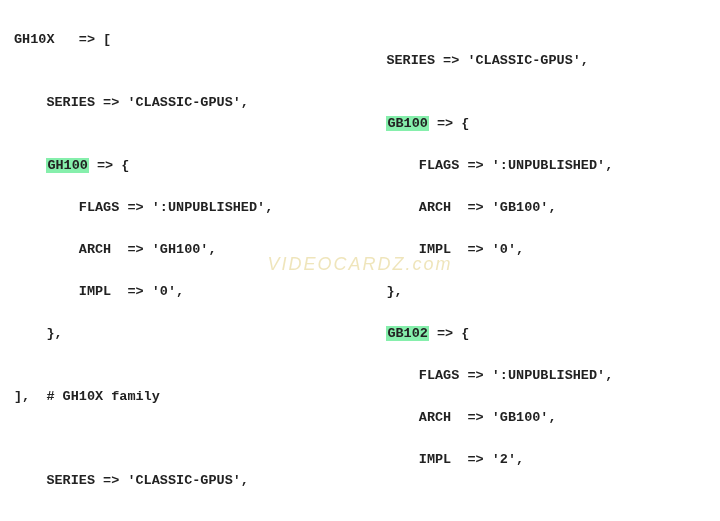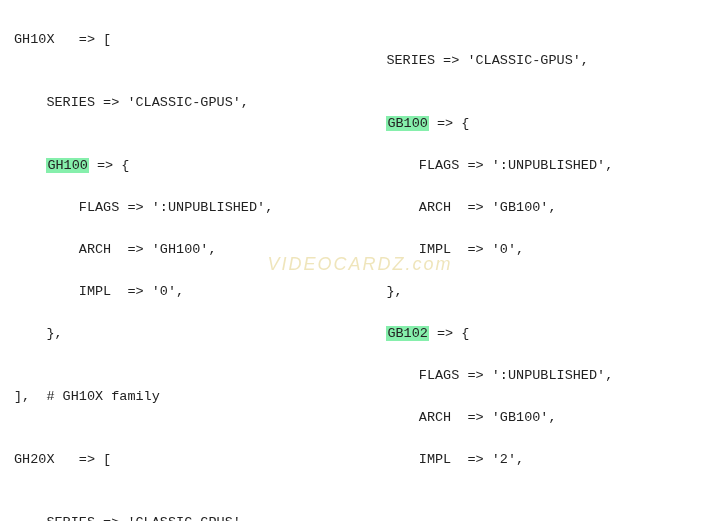--- a/index.html
+++ b/index.html
@@ -19,21 +19,21 @@
     display: flex;
     flex-direction: row;
     padding: 8px 8px 8px 14px;
     box-sizing: border-box;
   }
   .col {
     white-space: pre;
   }
   .col-left { width: 340px; }
   .col-right { flex: 1; }
-  .line { display: block; }
+  .line { display: block; font-weight: bold; }
   .hl {
     background: #86efac;
     padding: 0 1px;
   }
   .watermark {
     position: absolute;
     top: 254px;
     left: 0;
     right: 0;
     text-align: center;
@@ -58,21 +58,20 @@
 <span class="line">    SERIES =&gt; 'CLASSIC-GPUS',</span>
 <span class="line"></span>
 <span class="line"><span>    </span><span class="hl">GH100</span><span> =&gt; {</span></span>
 <span class="line">        FLAGS =&gt; ':UNPUBLISHED',</span>
 <span class="line">        ARCH  =&gt; 'GH100',</span>
 <span class="line">        IMPL  =&gt; '0',</span>
 <span class="line">    },</span>
 <span class="line"></span>
 <span class="line">],  # GH10X family</span>
 <span class="line"></span>
-<span class="line">GH20X   =&gt; [</span>
 <span class="line"></span>
 <span class="line">    SERIES =&gt; 'CLASSIC-GPUS',</span>
 <span class="line"></span>
 
 
 
 
 
 <span class="line"></span>
 

